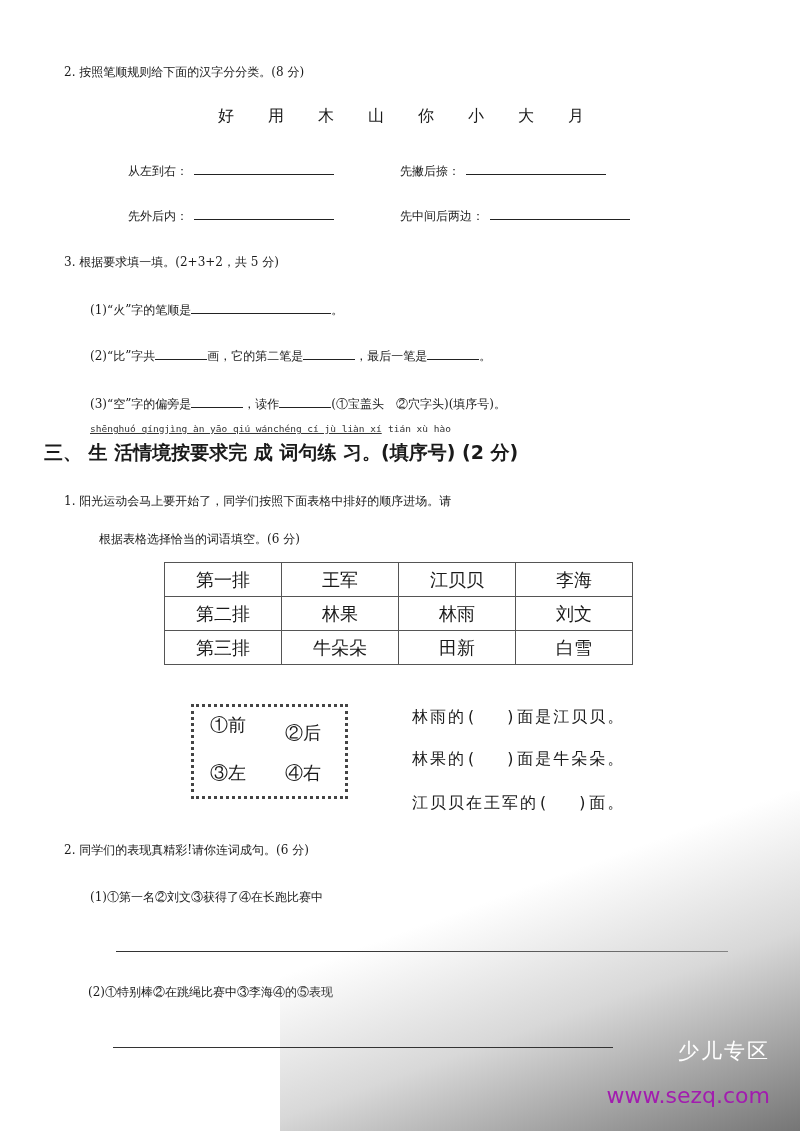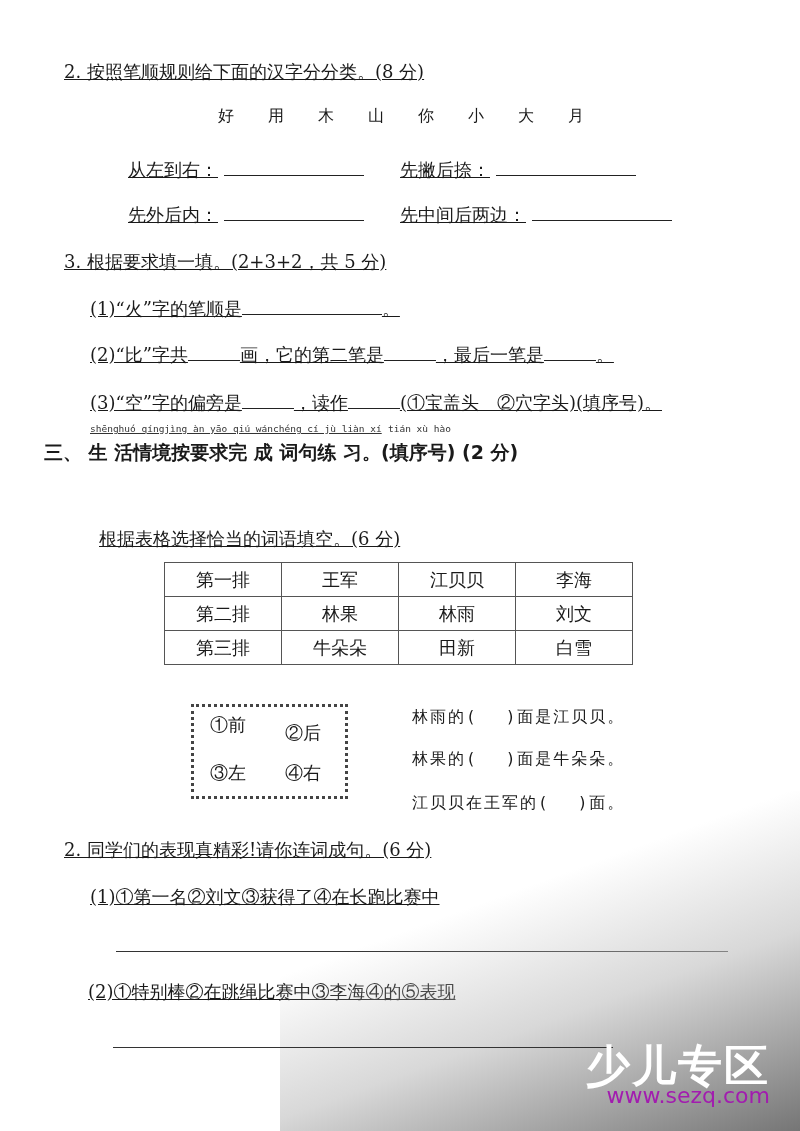--- a/index.html
+++ b/index.html
@@ -4,21 +4,21 @@
   <style>
     html, body { margin: 0; padding: 0; }
     body {
       width: 800px; height: 1131px; position: relative; overflow: hidden;
       background: #ffffff;
       font-family: "DejaVu Serif", "Liberation Serif", serif;
       color: #1a1a1a;
     }
     .page { position: absolute; inset: 0; }
     .abs { position: absolute; white-space: nowrap; }
-    .q { font-size: 18px; line-height: 24px; text-decoration: underline; }
+    .q { font-size: 12px; line-height: 24px; }
     .blank { display: inline-block; border-bottom: 1.5px solid #222; vertical-align: baseline; height: 16px; }
     .chars { left: 218px; top: 106px; font-size: 16px; letter-spacing: 0; }
     .chars span { display: inline-block; width: 50px; text-align: left; }
     .heading { font-family: "DejaVu Sans", "Liberation Sans", sans-serif; font-size: 19px; font-weight: bold; }
     .pinyin { font-family: "DejaVu Sans Mono", "Liberation Mono", monospace; font-size: 9.5px; color: #333; }
     table.seat {
       position: absolute; left: 164px; top: 562px; border-collapse: collapse;
       font-size: 18px;
     }
     table.seat td {
@@ -31,21 +31,21 @@
     .opt { position: absolute; font-size: 18px; }
     .fill { font-family: "DejaVu Sans Mono", "Liberation Mono", monospace; font-size: 16px; letter-spacing: 2px; }
     .answer-line { position: absolute; height: 0; border-top: 1.5px solid #333; }
     .watermark {
       position: absolute; right: 0; bottom: 0; width: 520px; height: 340px;
       background: linear-gradient(160deg, rgba(255,255,255,0) 35%, rgba(190,190,190,0.6) 62%, rgba(110,110,110,0.95) 100%);
       pointer-events: none;
     }
     .wm-title {
       position: absolute; right: 30px; top: 1037px; font-family: "DejaVu Sans", "Liberation Sans", sans-serif;
-      font-weight: bold; font-size: 44px; color: #ffffff; letter-spacing: 2px;
+      font-weight: normal; font-size: 21px; color: #ffffff; letter-spacing: 2px;
     }
     .wm-url {
       position: absolute; right: 30px; top: 1083px; font-family: "DejaVu Sans", "Liberation Sans", sans-serif;
       font-size: 22px; color: #a21caf;
     }
   </style>
 </head>
 <body>
 
 <div class="page">
@@ -77,20 +77,21 @@
     <span>(2)“比”字共</span><span class="blank" style="width:52px;"></span><span>画，它的第二笔是</span><span class="blank" style="width:52px;"></span><span>，最后一笔是</span><span class="blank" style="width:52px;"></span><span>。</span>
   </div>
   <div class="abs q" style="left:90px; top:391px;">
     <span>(3)“空”字的偏旁是</span><span class="blank" style="width:52px;"></span><span>，读作</span><span class="blank" style="width:52px;"></span><span>(①宝盖头　②穴字头)(填序号)。</span>
   </div>
 
   <div class="abs pinyin" style="left:90px; top:423px;text-decoration:underline;">shēnghuó qíngjìng àn yāo qiú wánchéng cí  jù liàn xí</div>
   <div class="abs pinyin" style="left:388px; top:423px;">tián xù hào</div>
   <div class="abs heading" style="left:44px; top:440px;">三、 生 活情境按要求完 成 词句练 习。(填序号) (2 分)</div>
 
+  <div class="abs q" style="left:64px; top:489px;">1. 阳光运动会马上要开始了，同学们按照下面表格中排好的顺序进场。请</div>
   <div class="abs q" style="left:99px; top:527px;text-align:right;">根据表格选择恰当的词语填空。(6 分)</div>
 
   <table class="seat">
     <tbody>
         <tr>
       <td>第一排</td>
       <td>王军</td>
       <td>江贝贝</td>
       <td>李海</td>
     </tr>

